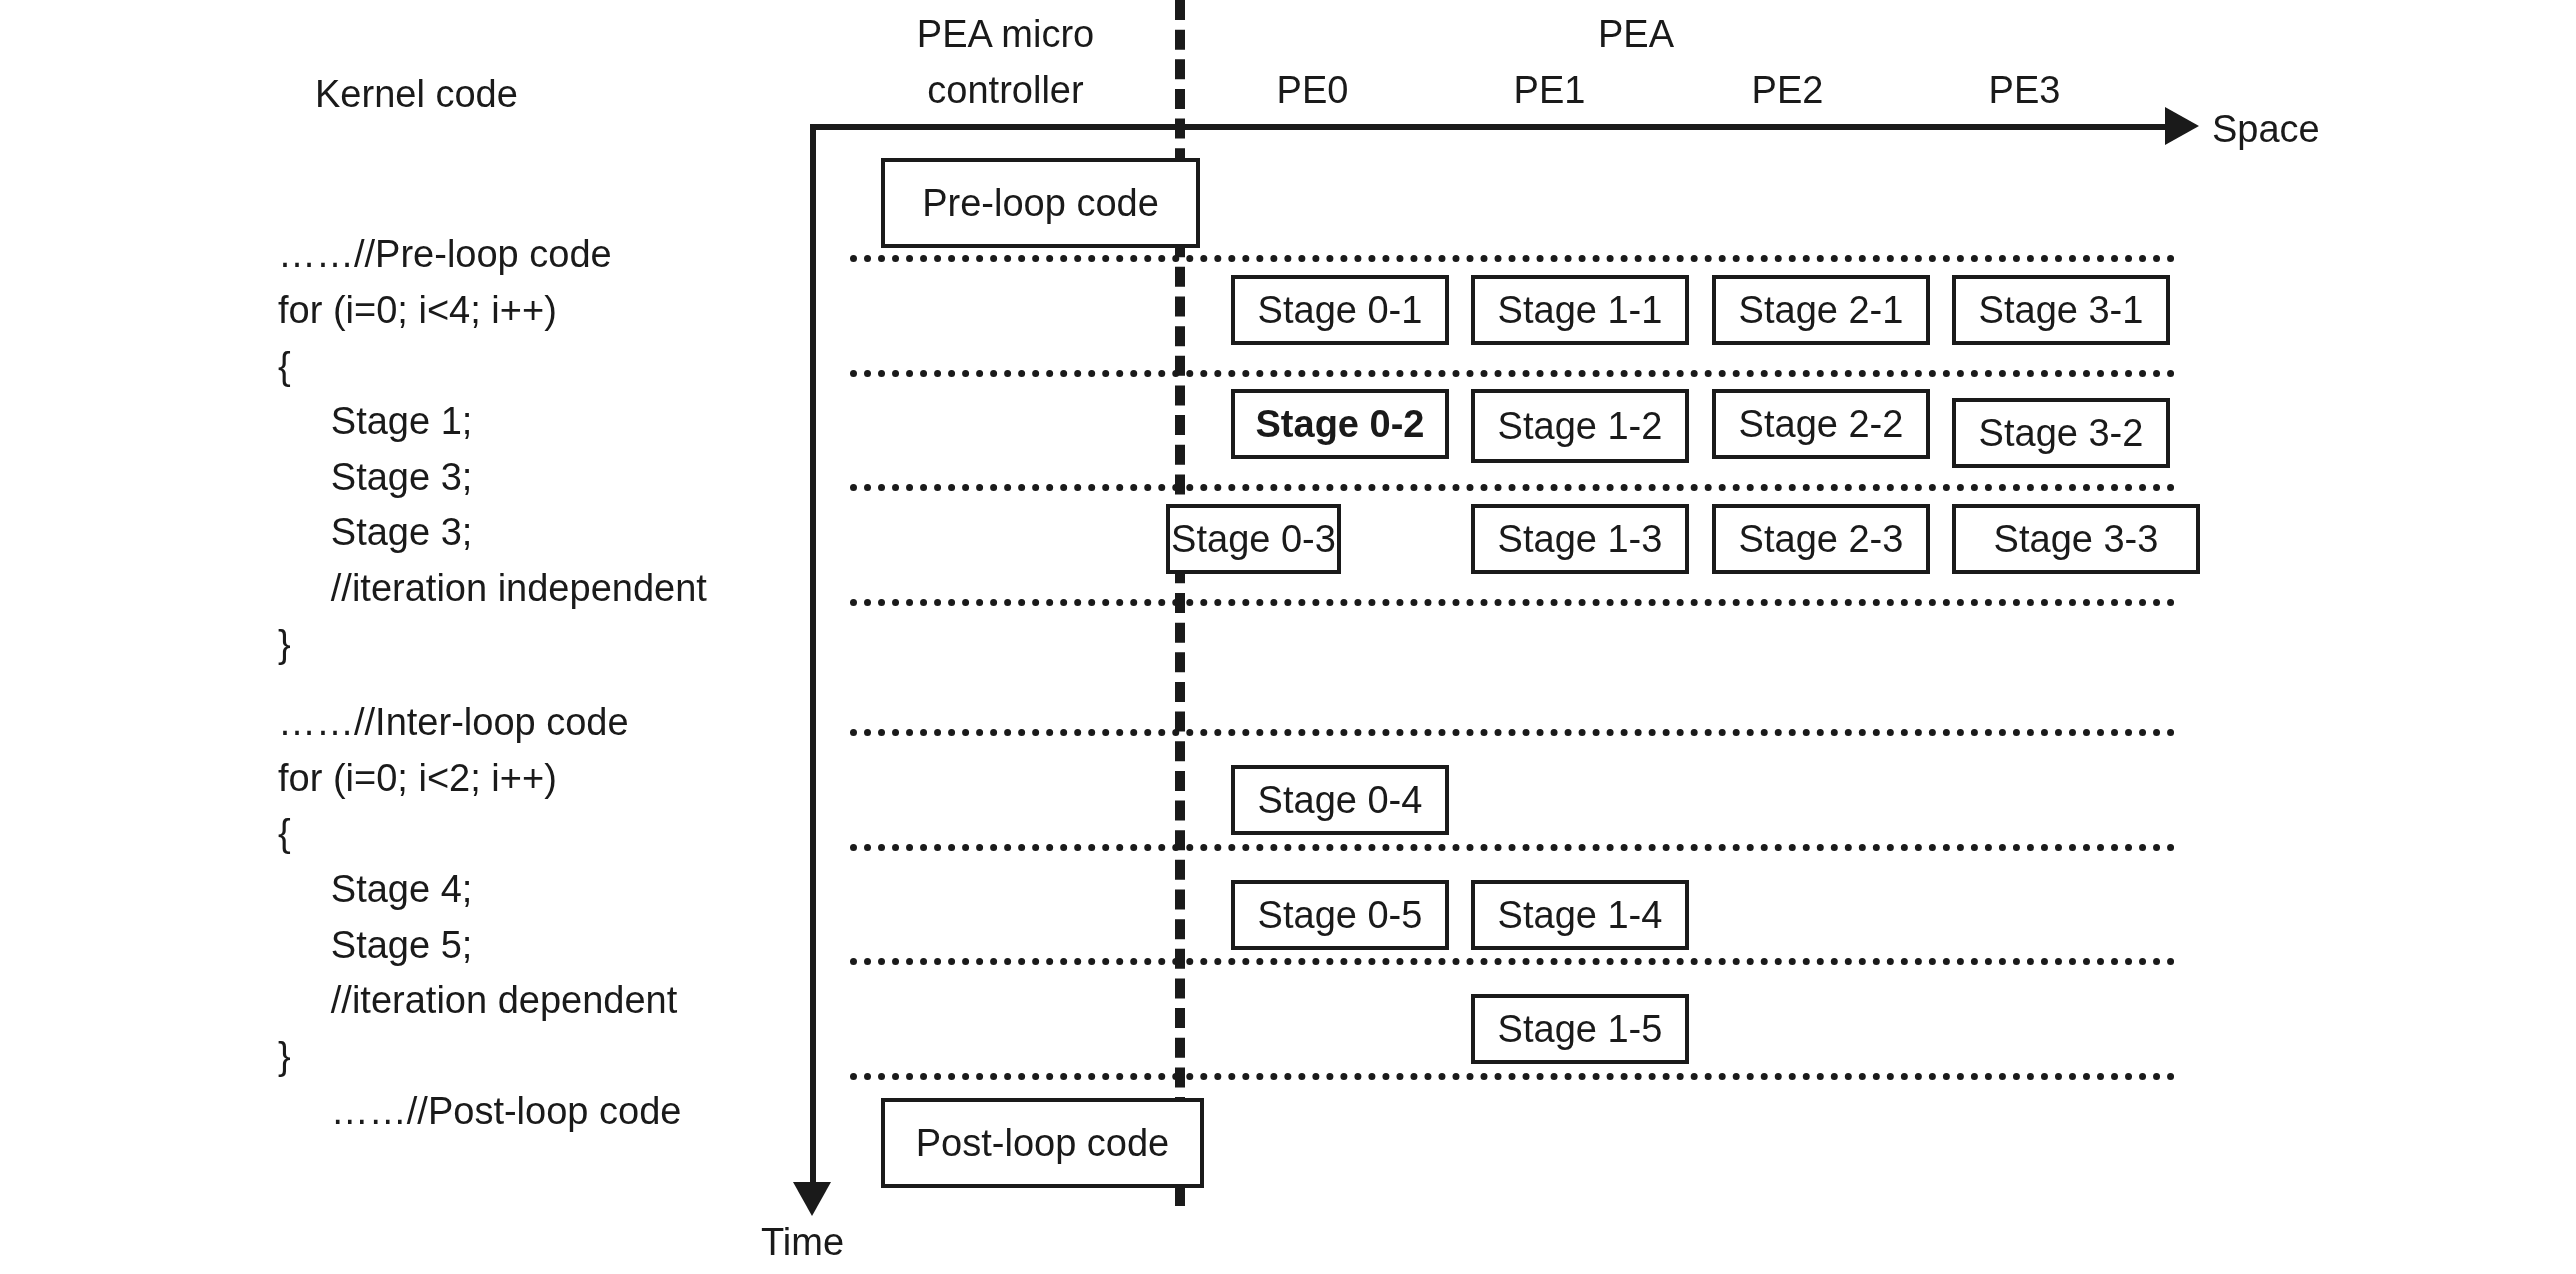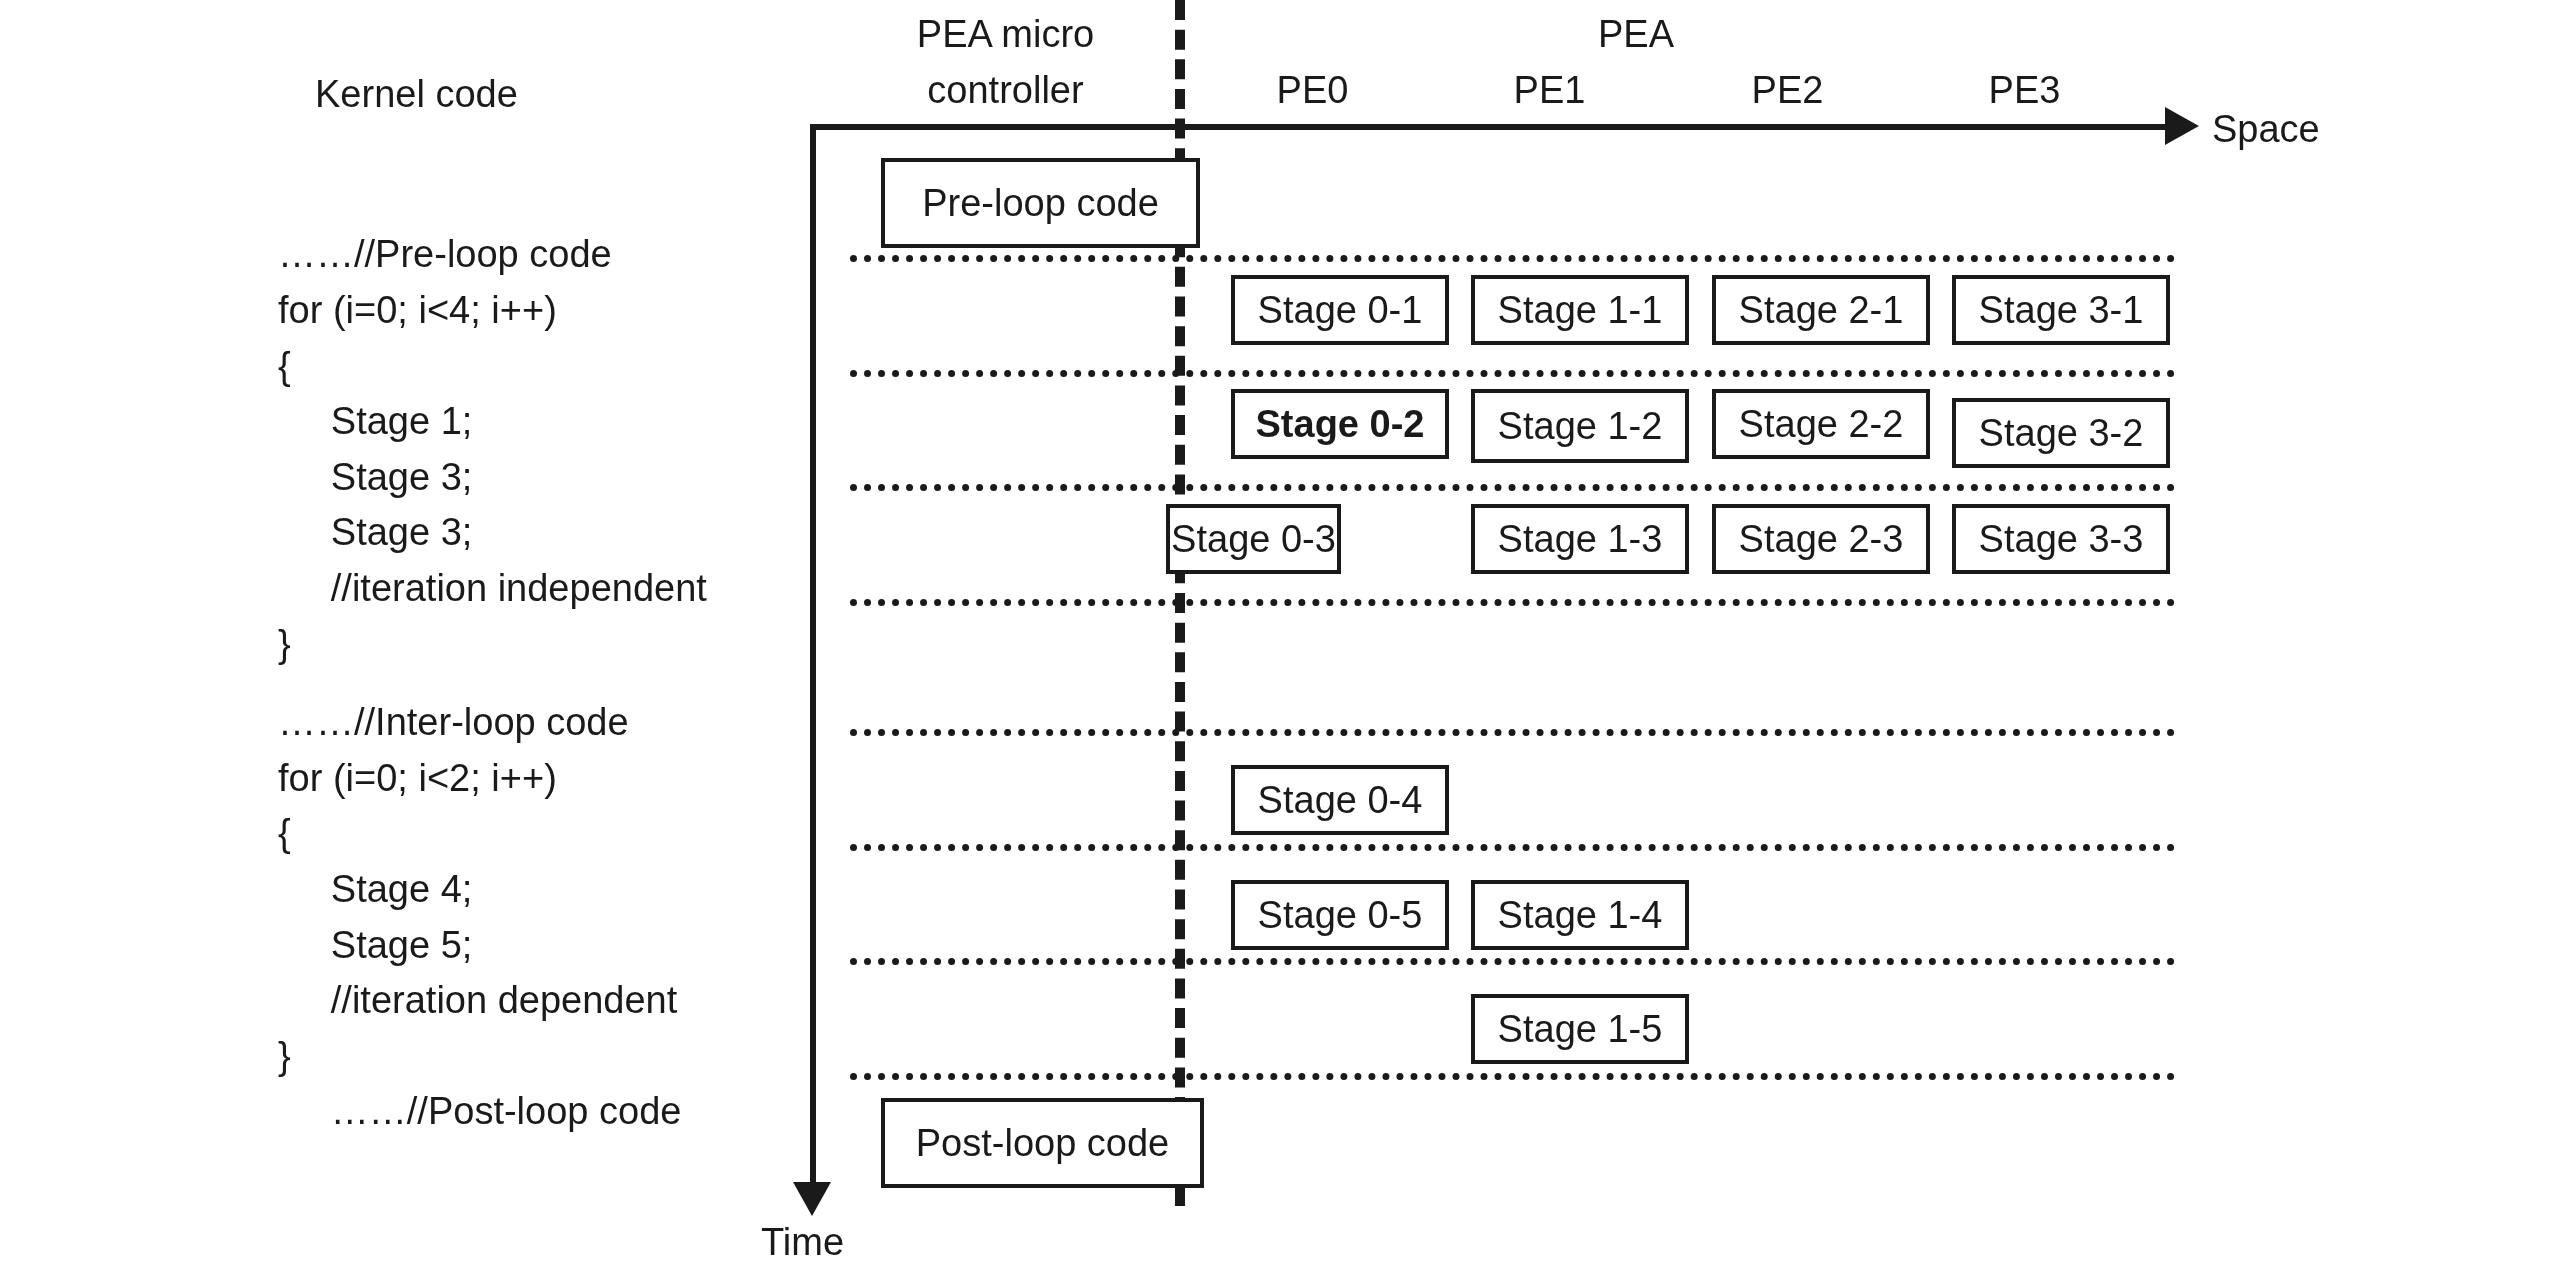--- a/index.html
+++ b/index.html
@@ -167,21 +167,21 @@
   <div class="box stage-box" style="left:1924px; top:275px; width:218px; height:70px;">Stage 3-1</div>
 
   <div class="box stage-box" style="left:1203px; top:389px; width:218px; height:70px;font-weight:bold;">Stage 0-2</div>
   <div class="box stage-box" style="left:1443px; top:389px; width:218px; height:74px;">Stage 1-2</div>
   <div class="box stage-box" style="left:1684px; top:389px; width:218px; height:70px;">Stage 2-2</div>
   <div class="box stage-box" style="left:1924px; top:398px; width:218px; height:70px;">Stage 3-2</div>
 
   <div class="box stage-box" style="left:1138px; top:504px; width:175px; height:70px;">Stage 0-3</div>
   <div class="box stage-box" style="left:1443px; top:504px; width:218px; height:70px;">Stage 1-3</div>
   <div class="box stage-box" style="left:1684px; top:504px; width:218px; height:70px;">Stage 2-3</div>
-  <div class="box stage-box" style="left:1924px; top:504px; width:218px; height:70px;">Stage 3-3</div>
+  <div class="box stage-box" style="left:1924px; top:504px; width:248px; height:70px;">Stage 3-3</div>
 
   <div class="box stage-box" style="left:1203px; top:765px; width:218px; height:70px;">Stage 0-4</div>
 
   <div class="box stage-box" style="left:1203px; top:880px; width:218px; height:70px;">Stage 0-5</div>
   <div class="box stage-box" style="left:1443px; top:880px; width:218px; height:70px;">Stage 1-4</div>
 
   <div class="box stage-box" style="left:1443px; top:994px; width:218px; height:70px;">Stage 1-5</div>
 
 </div>
 

